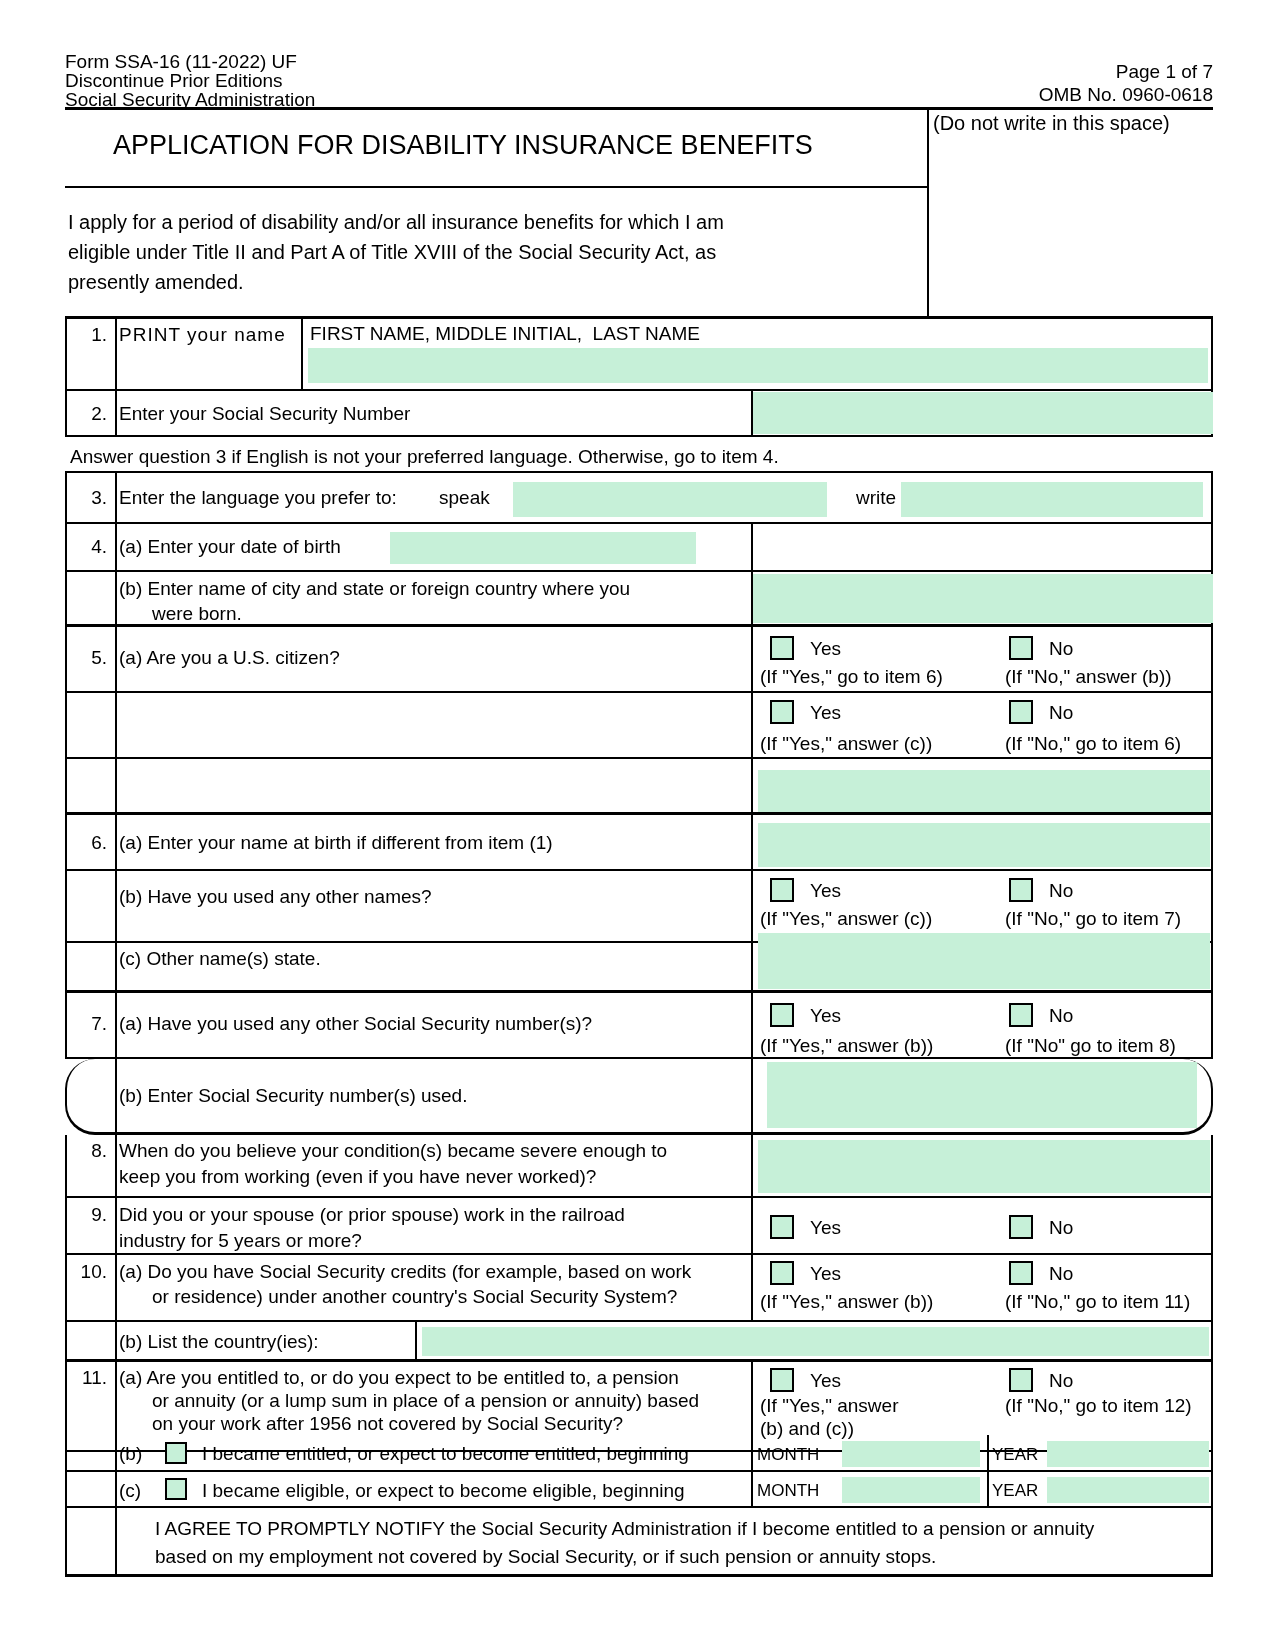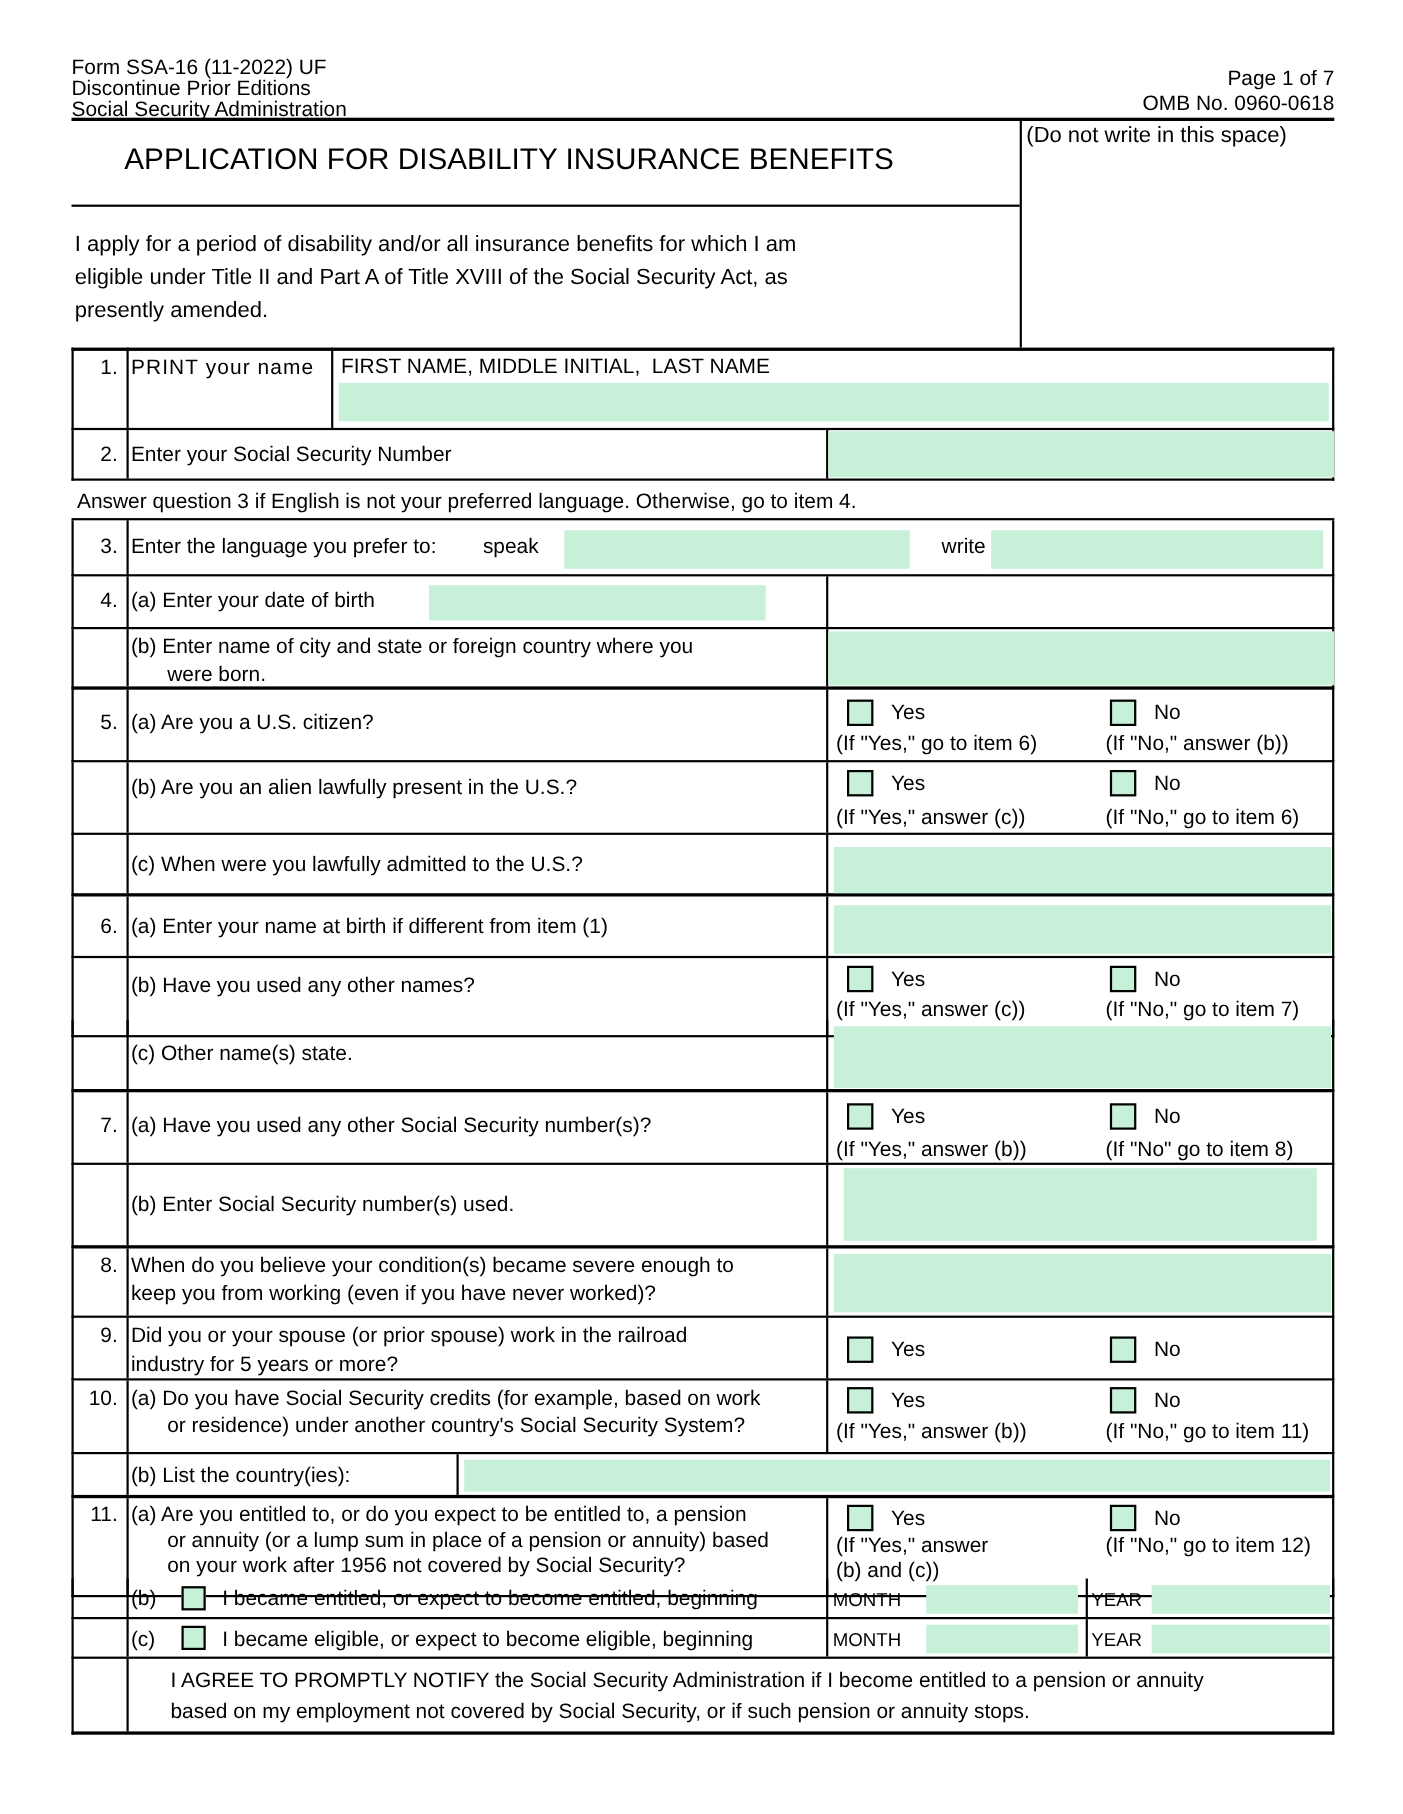--- a/index.html
+++ b/index.html
@@ -102,33 +102,31 @@
     <div class="t" style="left:743px;top:11px;">Yes</div>
     <div class="t" style="left:693px;top:39px;">(If "Yes," go to item 6)</div>
     <div class="cb" style="left:942px;top:9px;"></div>
     <div class="t" style="left:982px;top:11px;">No</div>
     <div class="t" style="left:938px;top:39px;">(If "No," answer (b))</div>
   </div>
 
   <div class="row" style="top:693px;height:66px;">
     <div class="v" style="left:48px;"></div>
     <div class="v" style="left:684px;"></div>
-    <div class="t" style="left:52px;top:13px;">(b) Are you an alien lawfully present in the U.S.?</div>
     <div class="cb" style="left:703px;top:7px;"></div>
     <div class="t" style="left:743px;top:9px;">Yes</div>
     <div class="t" style="left:693px;top:40px;">(If "Yes," answer (c))</div>
     <div class="cb" style="left:942px;top:7px;"></div>
     <div class="t" style="left:982px;top:9px;">No</div>
     <div class="t" style="left:938px;top:40px;">(If "No," go to item 6)</div>
   </div>
 
   <div class="row thick" style="top:759px;height:56px;">
     <div class="v" style="left:48px;"></div>
     <div class="v" style="left:684px;"></div>
-    <div class="t" style="left:52px;top:17px;">(c) When were you lawfully admitted to the U.S.?</div>
     <div class="gbox" style="left:691px;top:11px;width:452px;height:42px;"></div>
   </div>
 
   <div class="row" style="top:815px;height:56px;">
     <div class="v" style="left:48px;"></div>
     <div class="v" style="left:684px;"></div>
     <div class="num" style="top:17px;">6.</div>
     <div class="t" style="left:52px;top:17px;text-align:right;">(a) Enter your name at birth if different from item (1)</div>
     <div class="gbox" style="left:691px;top:8px;width:452px;height:44px;"></div>
   </div>
@@ -158,21 +156,21 @@
     <div class="num" style="top:20px;">7.</div>
     <div class="t" style="left:52px;top:20px;">(a) Have you used any other Social Security number(s)?</div>
     <div class="cb" style="left:703px;top:10px;"></div>
     <div class="t" style="left:743px;top:12px;">Yes</div>
     <div class="t" style="left:693px;top:42px;">(If "Yes," answer (b))</div>
     <div class="cb" style="left:942px;top:10px;"></div>
     <div class="t" style="left:982px;top:12px;">No</div>
     <div class="t" style="left:938px;top:42px;">(If "No" go to item 8)</div>
   </div>
 
-  <div class="row thick" style="top:1059px;height:76px;">
+  <div class="row thick" style="top:1059px;height:76px;border-radius:30px;">
     <div class="v" style="left:48px;"></div>
     <div class="v" style="left:684px;"></div>
     <div class="t" style="left:52px;top:26px;">(b) Enter Social Security number(s) used.</div>
     <div class="gbox" style="left:700px;top:3px;width:430px;height:66px;"></div>
   </div>
 
   <div class="row" style="top:1135px;height:63px;">
     <div class="v" style="left:48px;"></div>
     <div class="v" style="left:684px;"></div>
     <div class="num" style="top:5px;">8.</div>

